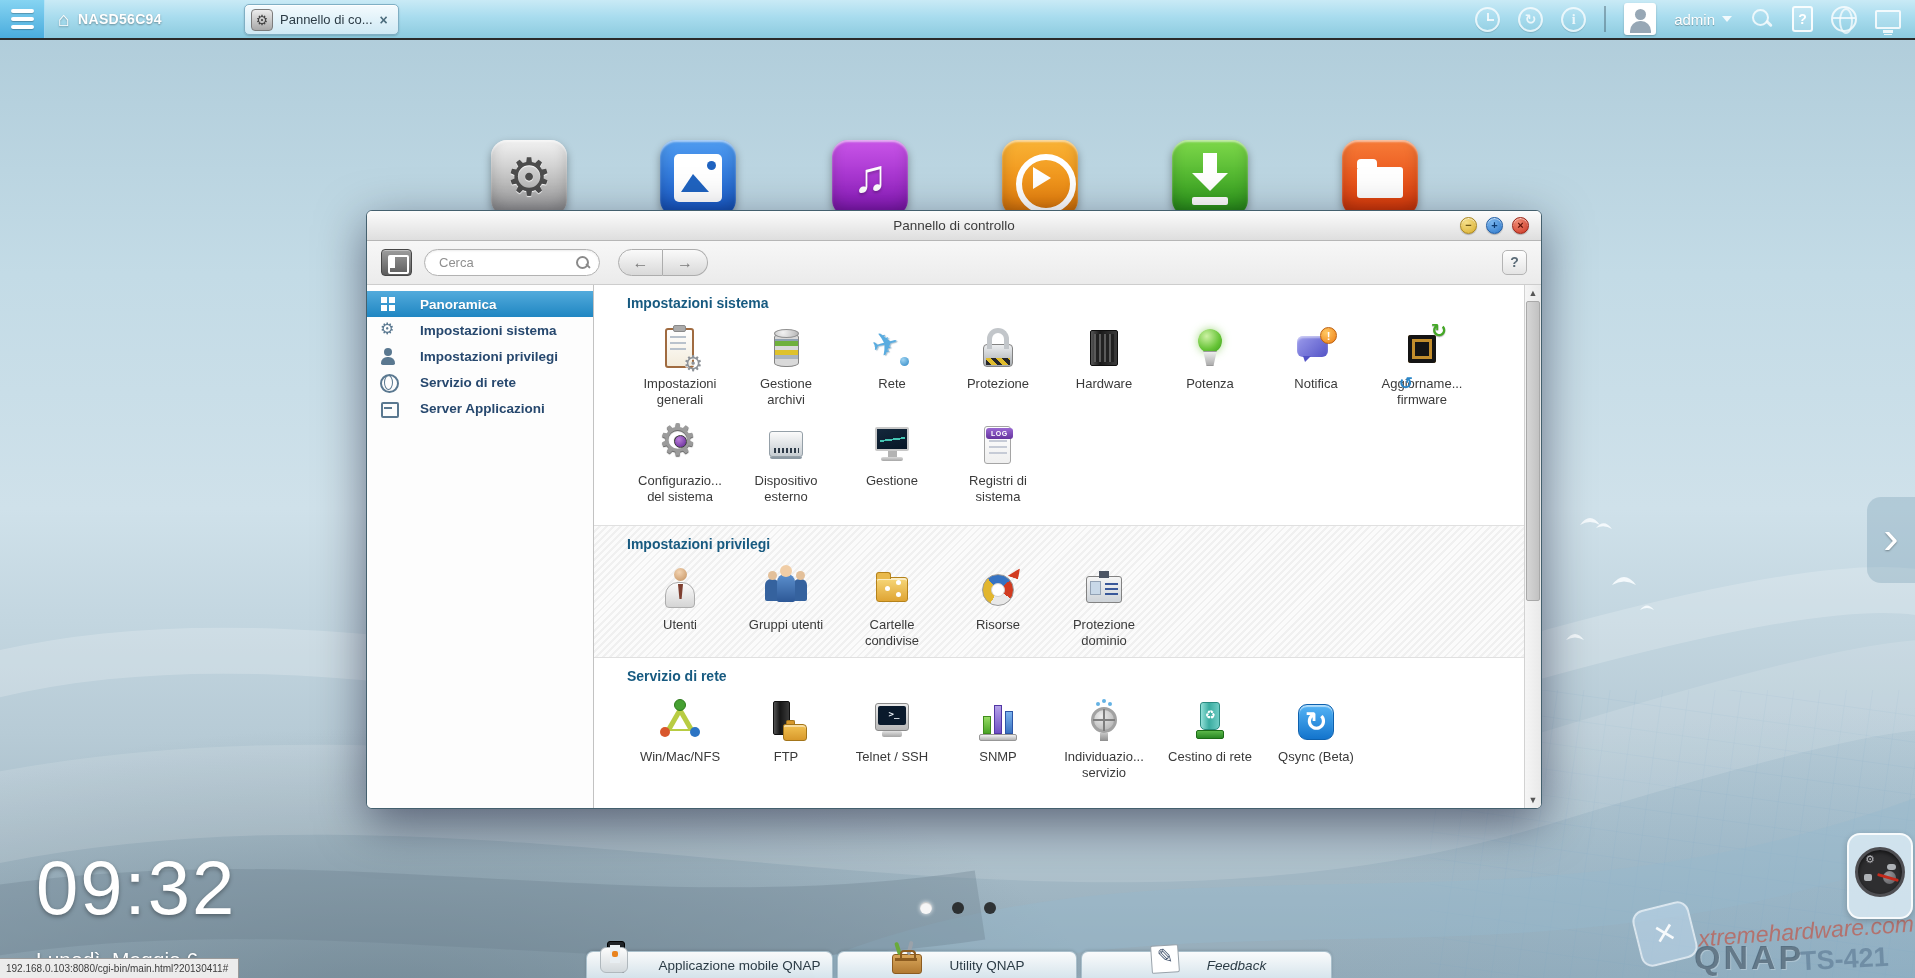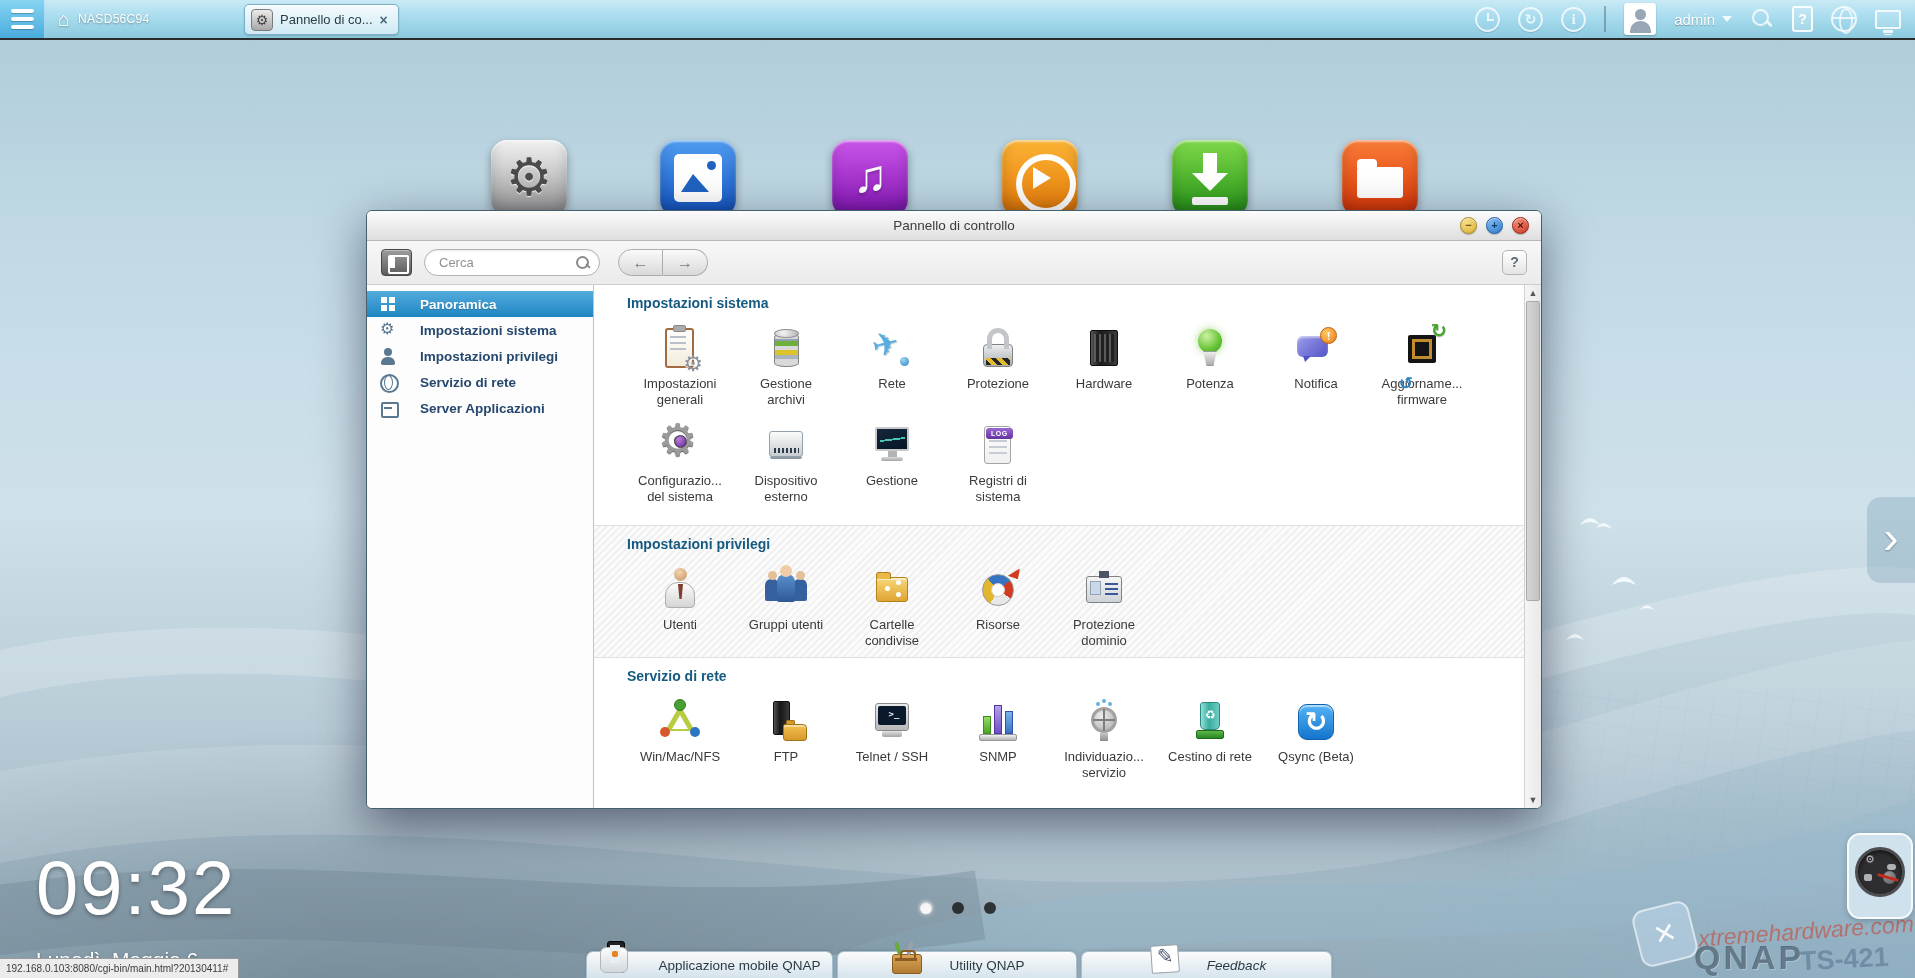--- a/index.html
+++ b/index.html
@@ -19,21 +19,21 @@
 
   
   .topbar{position:absolute;left:0;top:0;width:1915px;height:40px;z-index:50;
     background:linear-gradient(180deg,#c9eaf6 0%,#a8dcee 45%,#8ccade 100%);border-bottom:2px solid #2b2b2b;}
   .hamburger{position:absolute;left:0;top:0;width:45px;height:38px;cursor:pointer;
     background:linear-gradient(180deg,#86d4f2,#4aacdd);border-right:1px solid rgba(255,255,255,.4)}
   .hamburger i{position:absolute;left:11px;width:23px;height:4px;border-radius:2px;background:#fff;box-shadow:0 1px 1px rgba(0,0,0,.25)}
   .hamburger i:nth-child(1){top:9px}.hamburger i:nth-child(2){top:17px}.hamburger i:nth-child(3){top:25px}
   .home{position:absolute;left:58px;top:0;height:38px;display:flex;align-items:center;gap:8px;cursor:pointer}
   .home-glyph{color:#fff;font-size:20px;text-shadow:0 1px 2px rgba(0,0,0,.35)}
-  .device-name{color:#fff;font-weight:normal;font-size:12px;text-shadow:0 1px 2px rgba(0,0,0,.35);letter-spacing:.3px}
+  .device-name{color:#fff;font-weight:bold;font-size:14px;text-shadow:0 1px 2px rgba(0,0,0,.35);letter-spacing:.3px}
   .tab{position:absolute;left:244px;top:4px;height:31px;min-width:150px;padding:0 10px 0 6px;display:flex;align-items:center;gap:7px;
     background:linear-gradient(180deg,#f4fbfe,#cfe9f4);border:1px solid #7fafc4;border-radius:5px;
     box-shadow:0 1px 2px rgba(0,0,0,.18), inset 0 1px 0 #fff;cursor:pointer}
   .tab-gear{width:22px;height:22px;border-radius:4px;background:linear-gradient(180deg,#ececec,#a8a8a8);
     border:1px solid #7c7c7c;color:#444;font-size:14px;line-height:20px;text-align:center}
   .tab-label{font-size:13px;color:#2c3c46}
   .tab-close{color:#4c6c7c;font-size:14px;font-weight:bold;line-height:1;cursor:pointer}
   .tb-right{position:absolute;right:0;top:0;height:38px;display:flex;align-items:center;gap:18px;padding-right:14px}
   .tb-ic{position:relative;cursor:pointer;opacity:.92}
   .tb-circle{width:25px;height:25px;border:2px solid rgba(255,255,255,.8);border-radius:50%;position:relative;

